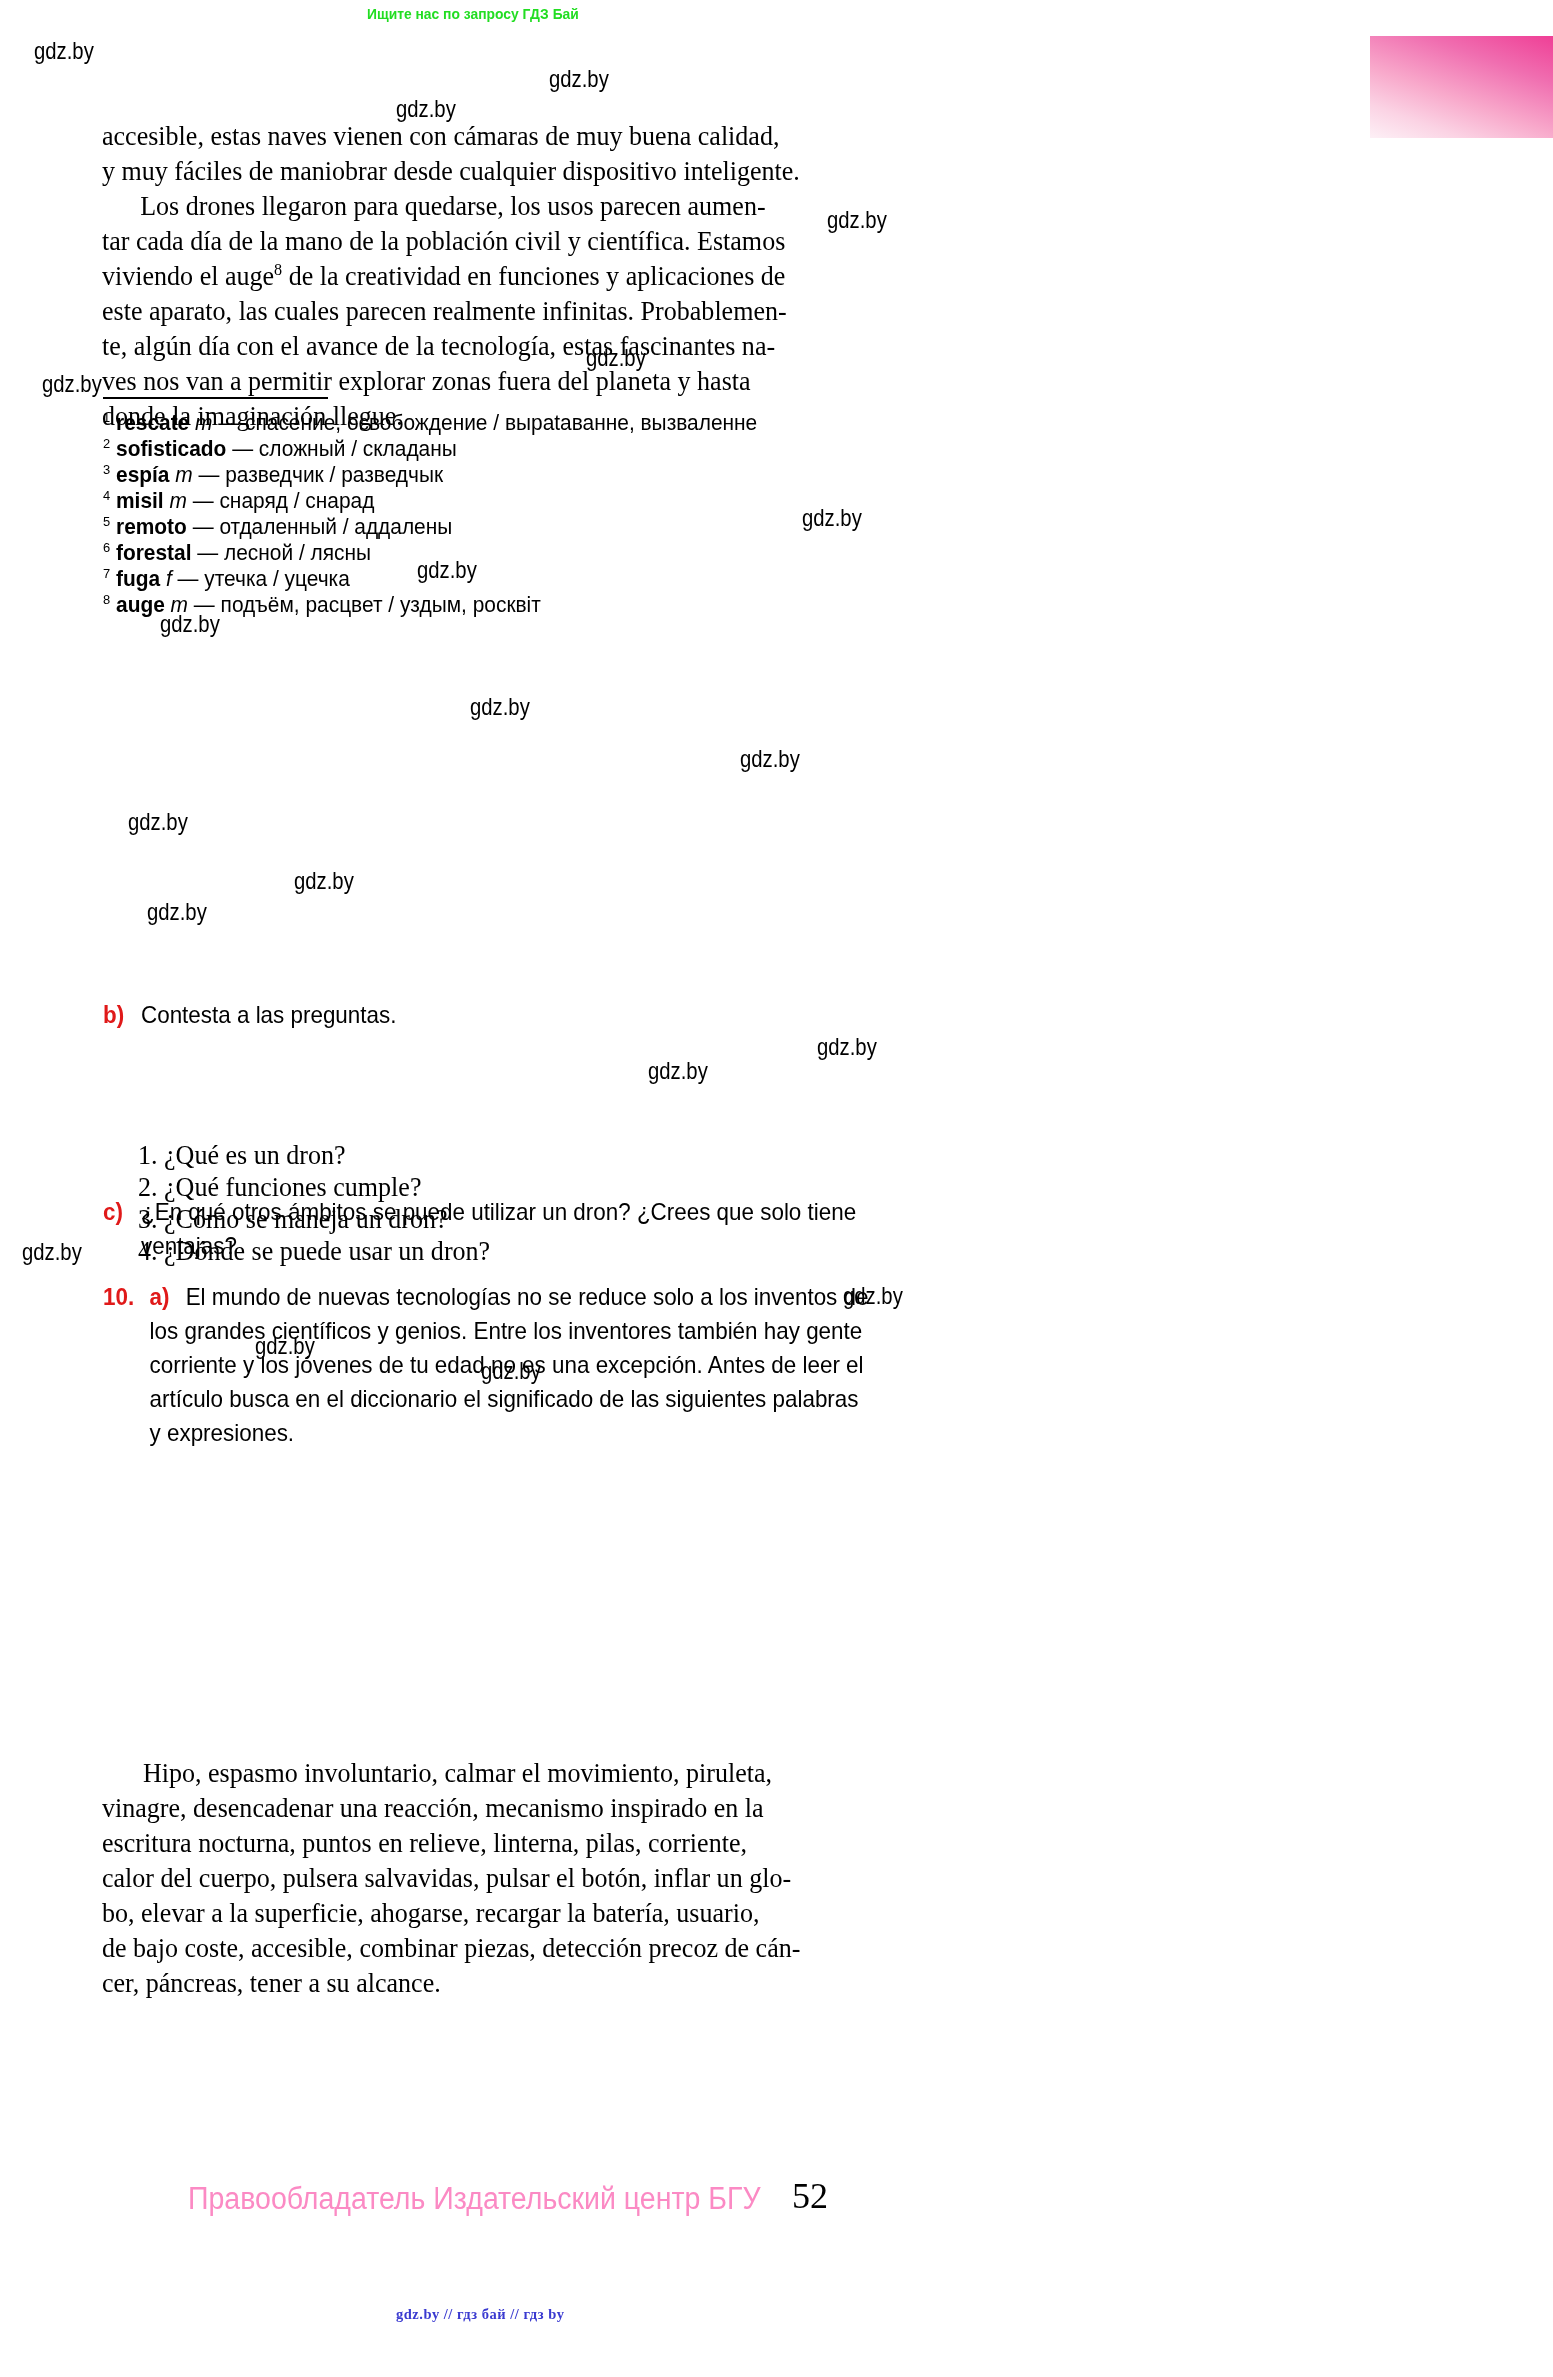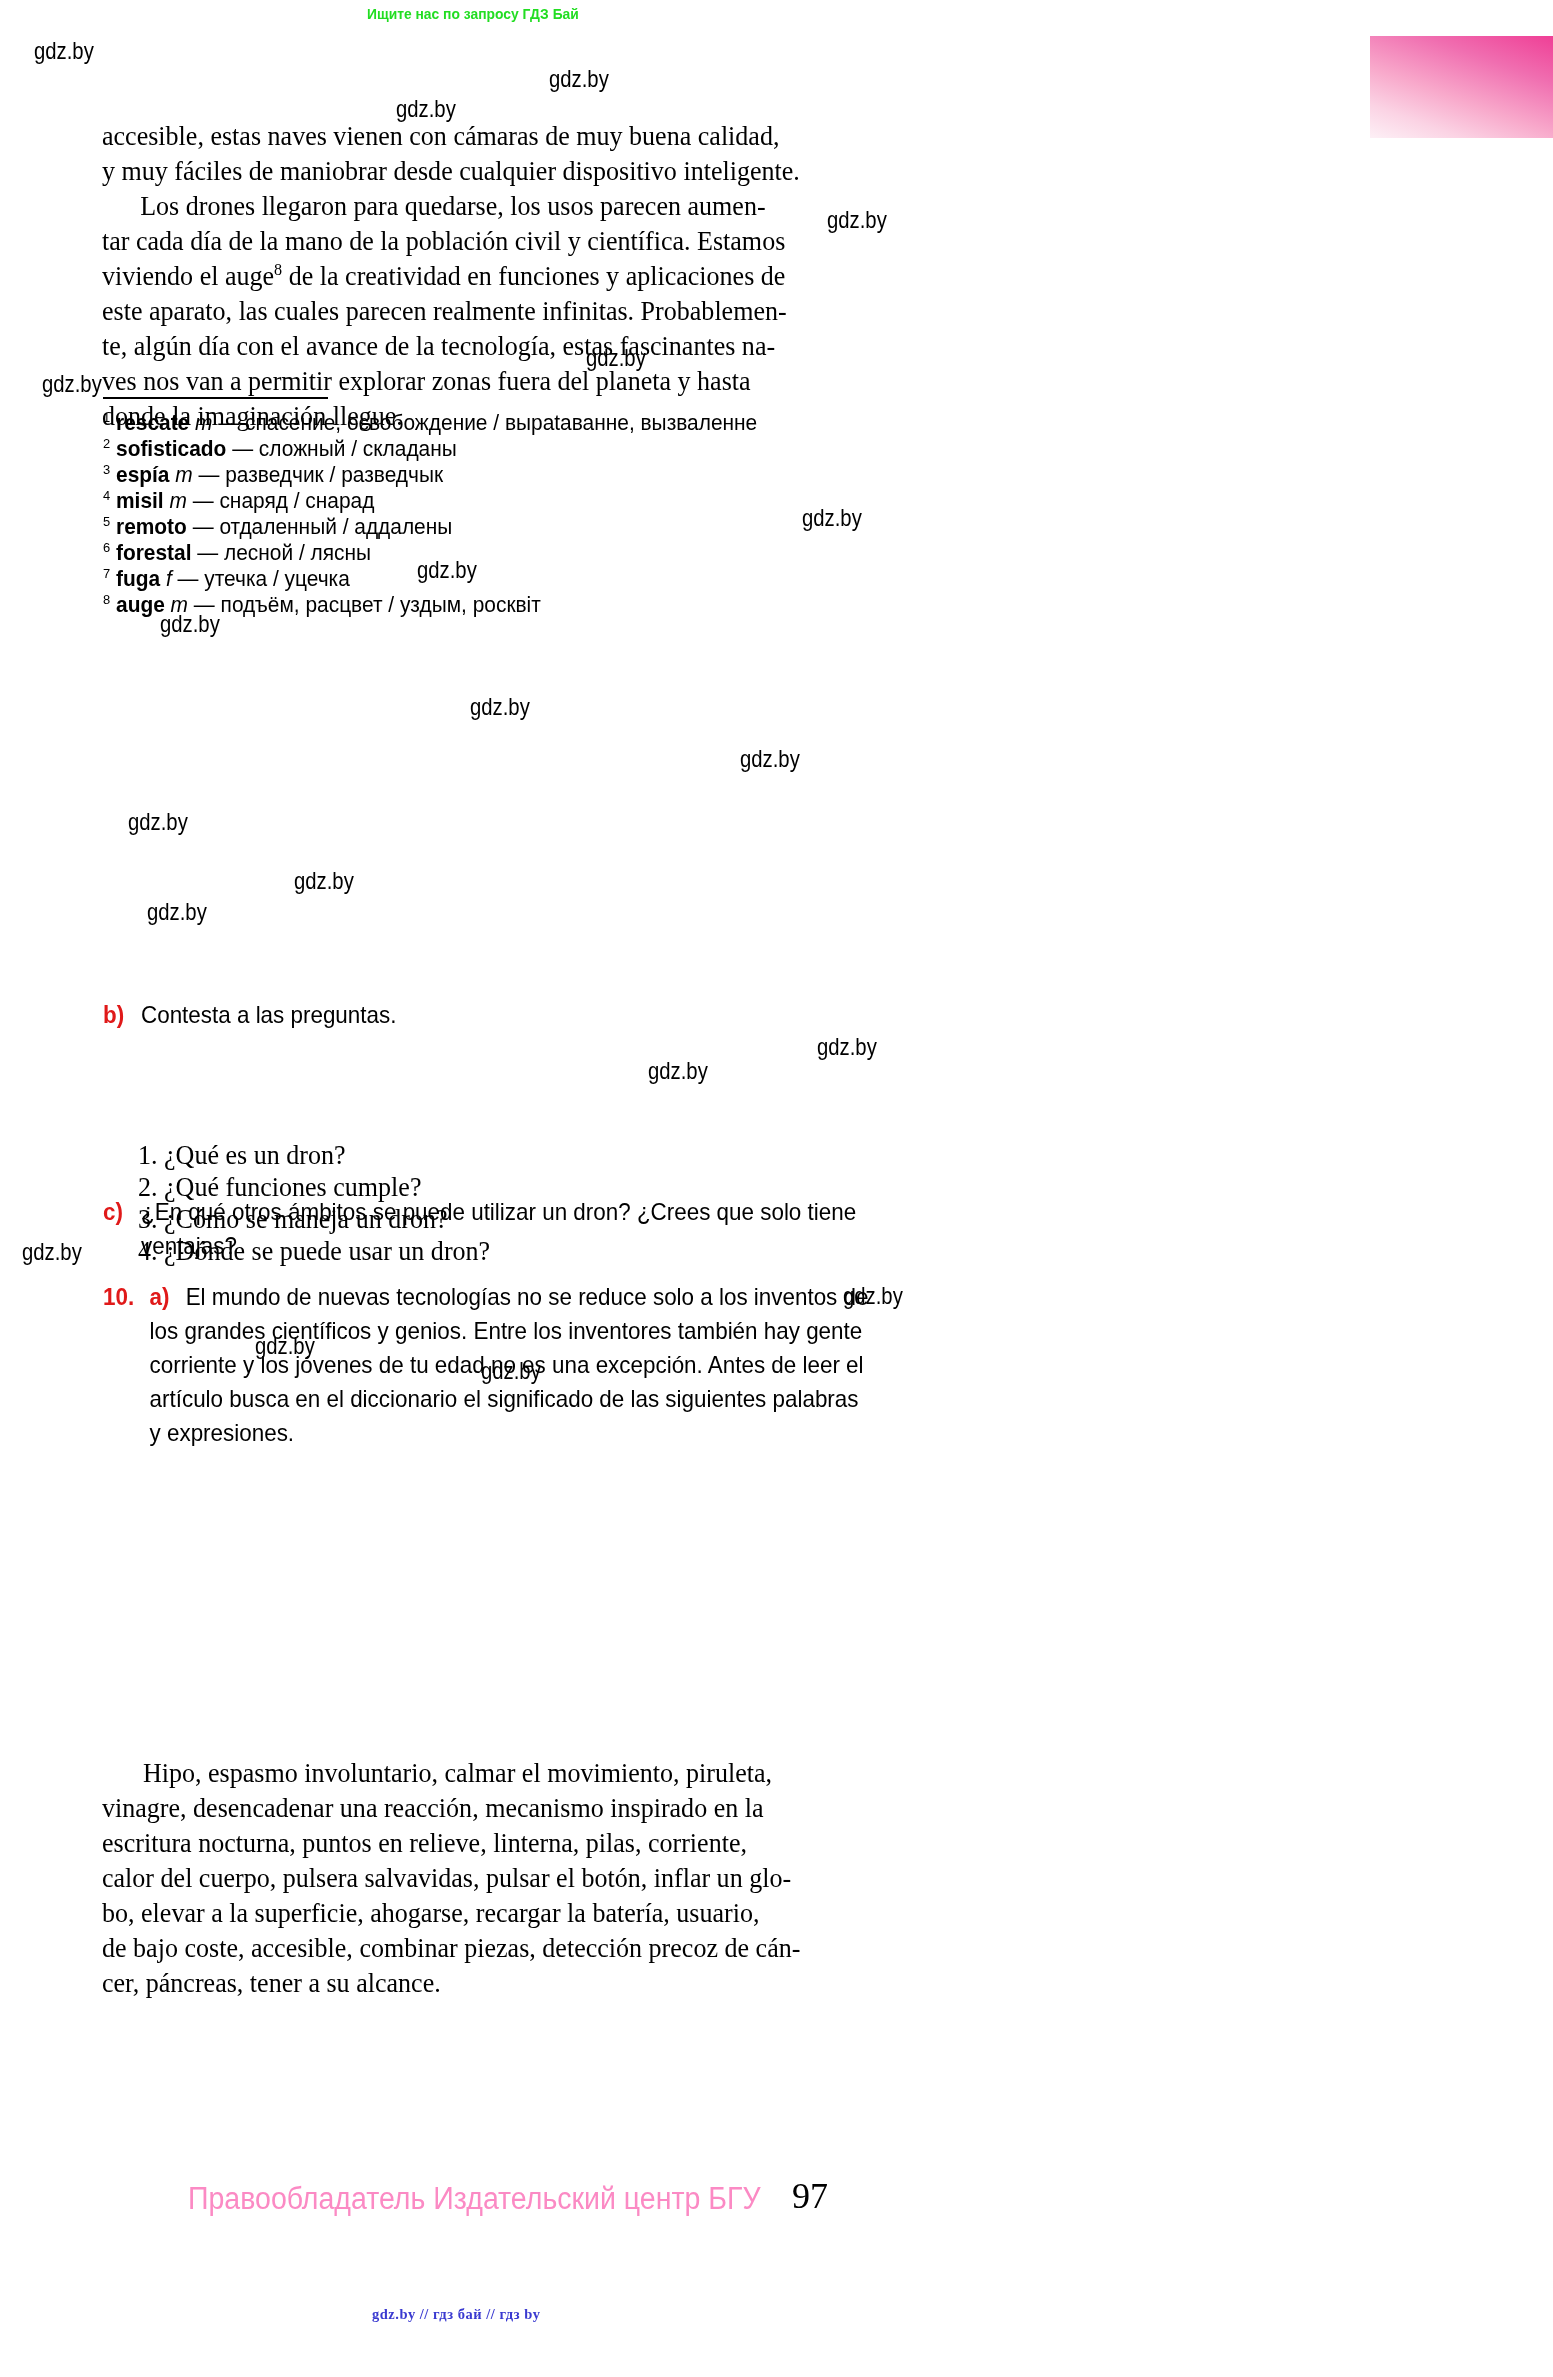--- a/index.html
+++ b/index.html
@@ -211,23 +211,23 @@
     <span class="ln">vinagre, desencadenar una reacción, mecanismo inspirado en la</span>
     <span class="ln">escritura nocturna, puntos en relieve, linterna, pilas, corriente,</span>
     <span class="ln">calor del cuerpo, pulsera salvavidas, pulsar el botón, inflar un glo-</span>
     <span class="ln">bo, elevar a la superficie, ahogarse, recargar la batería, usuario,</span>
     <span class="ln">de bajo coste, accesible, combinar piezas, detección precoz de cán-</span>
     <span class="ln">cer, páncreas, tener a su alcance.</span>
   </div>
 
   <div class="wm-pink" style="left:188px; top:2181px;">Правообладатель Издательский центр БГУ</div>
 
-  <div class="pageno" style="left:792px; top:2175px;">97</div>
-
-  <div class="wm-blue" style="left:372px; top:2306px;">gdz.by  //  гдз бай  //  гдз by</div>
+  <div class="pageno" style="left:792px; top:2175px;">52</div>
+
+  <div class="wm-blue" style="left:396px; top:2306px;">gdz.by  //  гдз бай  //  гдз by</div>
 
   <div id="wm-layer">
       <div class="wm" style="left: 34px; top: 38px; font-size: 23.6px;">gdz.by</div>
       <div class="wm" style="left: 549px; top: 66px; font-size: 23.6px;">gdz.by</div>
       <div class="wm" style="left: 396px; top: 96px; font-size: 23.6px;">gdz.by</div>
       <div class="wm" style="left: 827px; top: 207px; font-size: 23.6px;">gdz.by</div>
       <div class="wm" style="left: 586px; top: 345px; font-size: 23.6px;">gdz.by</div>
       <div class="wm" style="left: 42px; top: 371px; font-size: 23.6px;">gdz.by</div>
       <div class="wm" style="left: 802px; top: 505px; font-size: 23.6px;">gdz.by</div>
       <div class="wm" style="left: 417px; top: 557px; font-size: 23.6px;">gdz.by</div>

